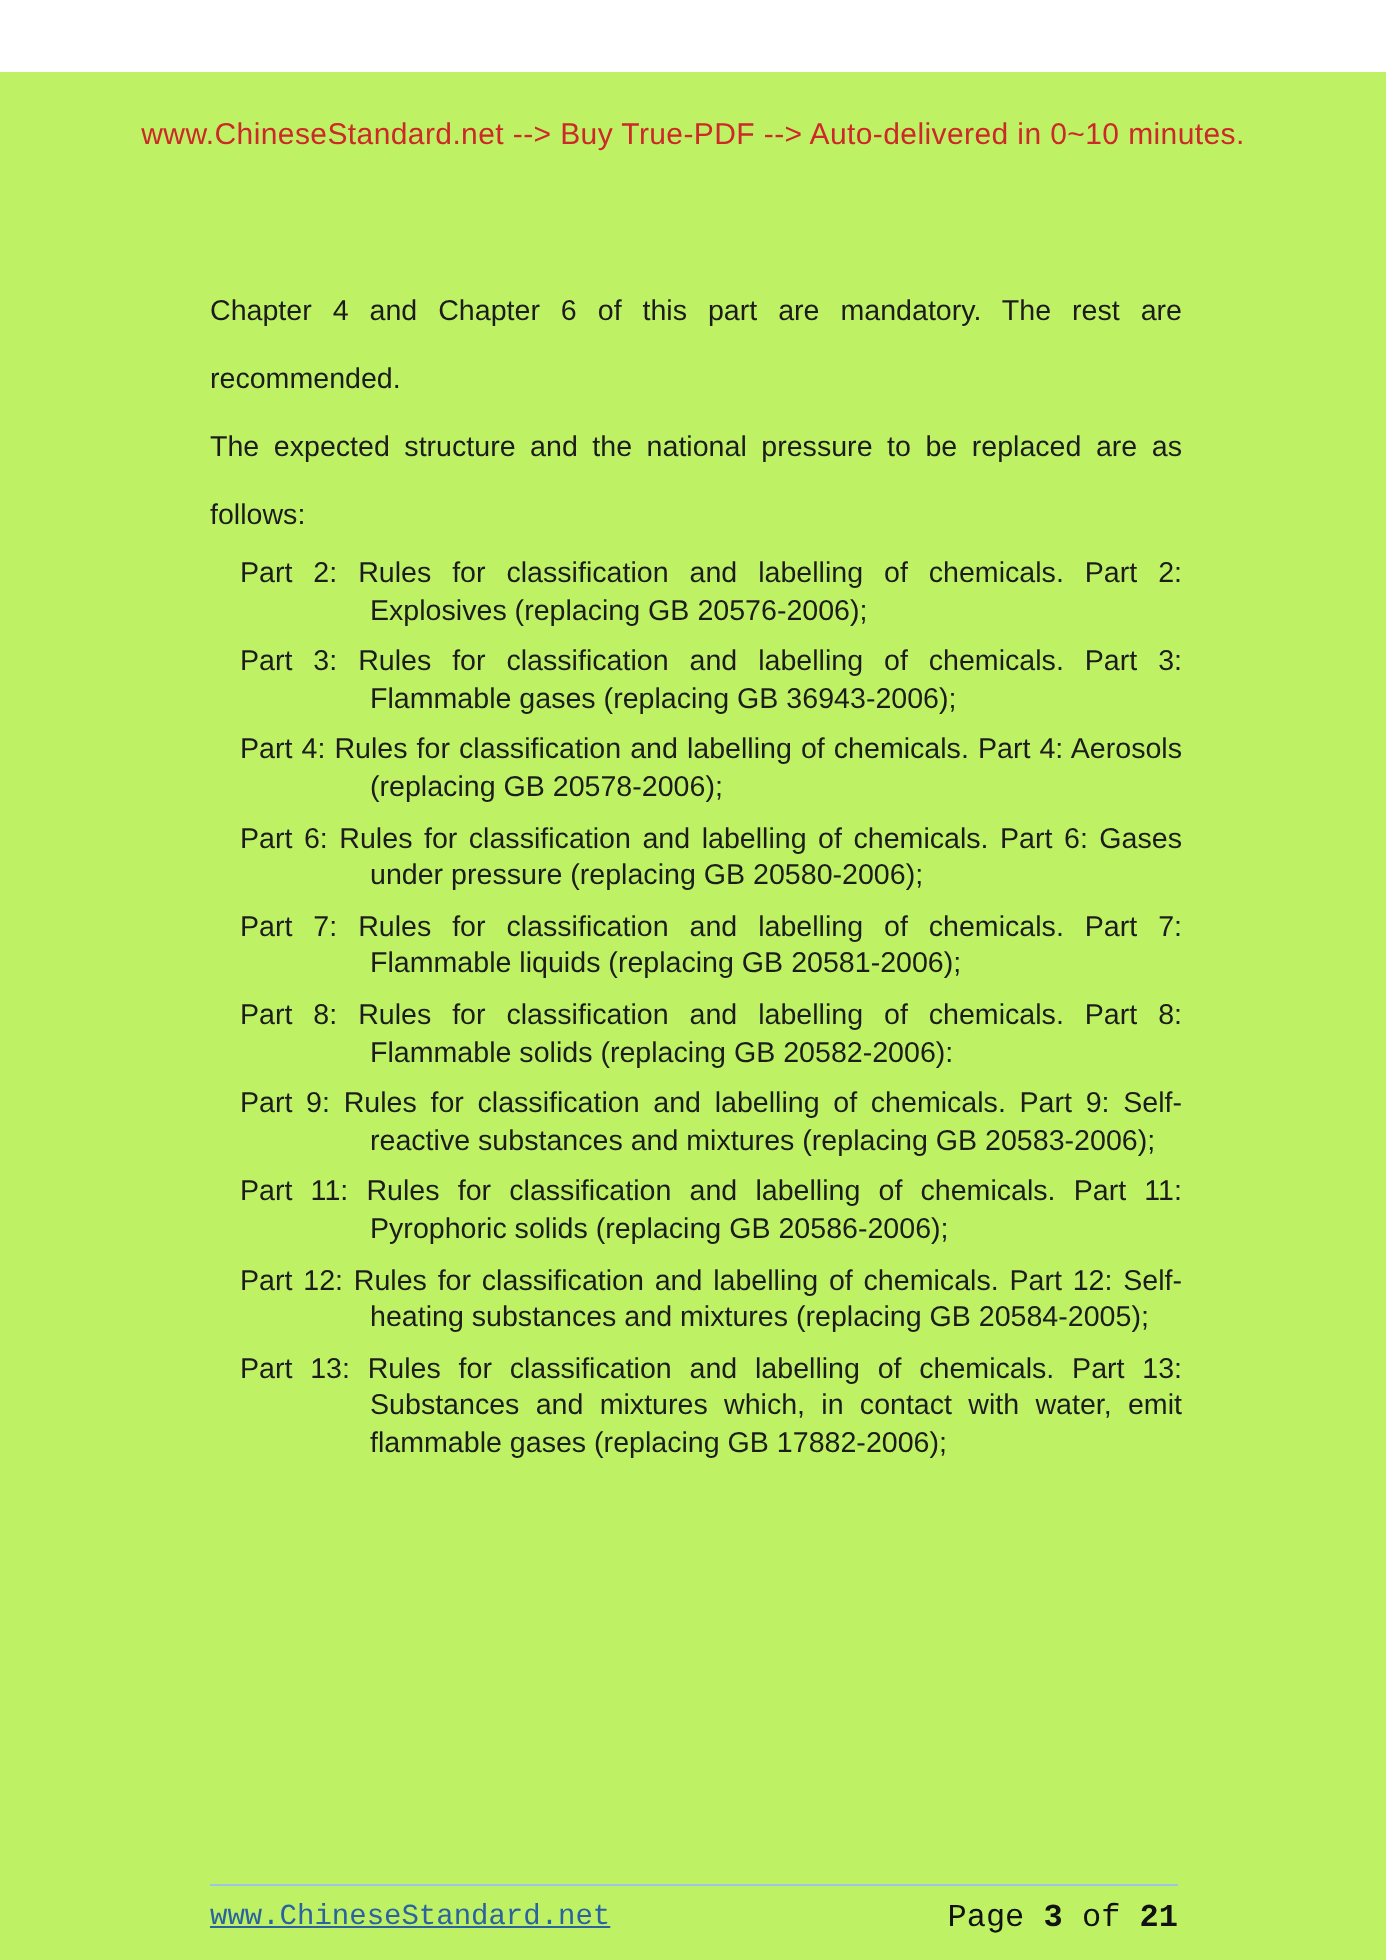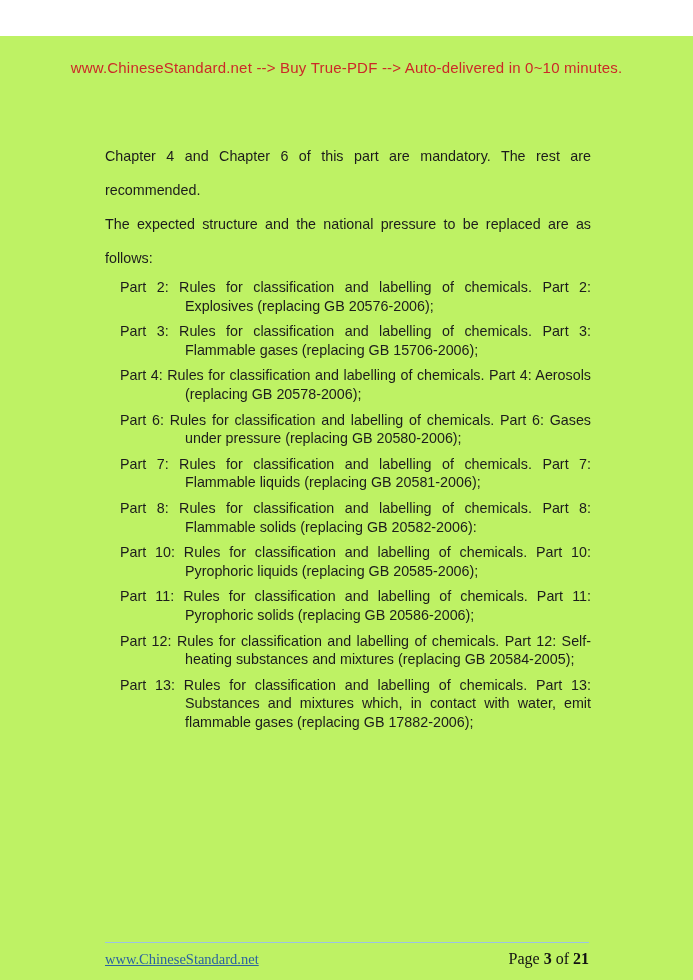--- a/index.html
+++ b/index.html
@@ -54,22 +54,22 @@
     position:absolute;left:105px;top:906px;width:484px;
   }
   .footer-rule{
     border-top:1.5px solid var(--rule-blue);
     height:0;
   }
   .footer-row{
     margin-top:7px;
     display:flex;
     justify-content:space-between;
-    align-items:flex-end;
-    font-family:Liberation Serif, serif;
+    align-items:center;
+    font-family:Liberation Mono, monospace;
   }
   .footer-link{
     color:var(--link-blue);
     text-decoration:underline;
     font-size:14.5px;
     cursor:pointer;
   }
   .page-num{
     color:#121212;
     font-size:16px;
@@ -84,26 +84,26 @@
   <div class="banner">www.ChineseStandard.net --&gt; Buy True-PDF --&gt; Auto-delivered in 0~10 minutes.</div>
 
   <div class="content">
 
     <p class="para">Chapter 4 and Chapter 6 of this part are mandatory. The rest are recommended.</p>
 
     <p class="para">The expected structure and the national pressure to be replaced are as follows:</p>
 
     <div class="parts-list">
         <div class="part-item">Part 2: Rules for classification and labelling of chemicals. Part 2: Explosives (replacing GB 20576-2006);</div>
-        <div class="part-item">Part 3: Rules for classification and labelling of chemicals. Part 3: Flammable gases (replacing GB 15706-2006);</div>
+        <div class="part-item">Part 3: Rules for classification and labelling of chemicals. Part 3: Flammable gases (replacing GB 36943-2006);</div>
         <div class="part-item">Part 4: Rules for classification and labelling of chemicals. Part 4: Aerosols (replacing GB 20578-2006);</div>
         <div class="part-item">Part 6: Rules for classification and labelling of chemicals. Part 6: Gases under pressure (replacing GB 20580-2006);</div>
         <div class="part-item">Part 7: Rules for classification and labelling of chemicals. Part 7: Flammable liquids (replacing GB 20581-2006);</div>
         <div class="part-item">Part 8: Rules for classification and labelling of chemicals. Part 8: Flammable solids (replacing GB 20582-2006):</div>
-        <div class="part-item">Part 10: Rules for classification and labelling of chemicals. Part 10: Pyrophoric liquids (replacing GB 20585-2006);</div>
+        <div class="part-item">Part 9: Rules for classification and labelling of chemicals. Part 9: Self-reactive substances and mixtures (replacing GB 20583-2006);</div>
         <div class="part-item">Part 11: Rules for classification and labelling of chemicals. Part 11: Pyrophoric solids (replacing GB 20586-2006);</div>
         <div class="part-item">Part 12: Rules for classification and labelling of chemicals. Part 12: Self-heating substances and mixtures (replacing GB 20584-2005);</div>
         <div class="part-item">Part 13: Rules for classification and labelling of chemicals. Part 13: Substances and mixtures which, in contact with water, emit flammable gases (replacing GB 17882-2006);</div>
       </div>
   </div>
 
   <div class="footer">
     <div class="footer-rule"></div>
     <div class="footer-row">
       <a class="footer-link">www.ChineseStandard.net</a>

